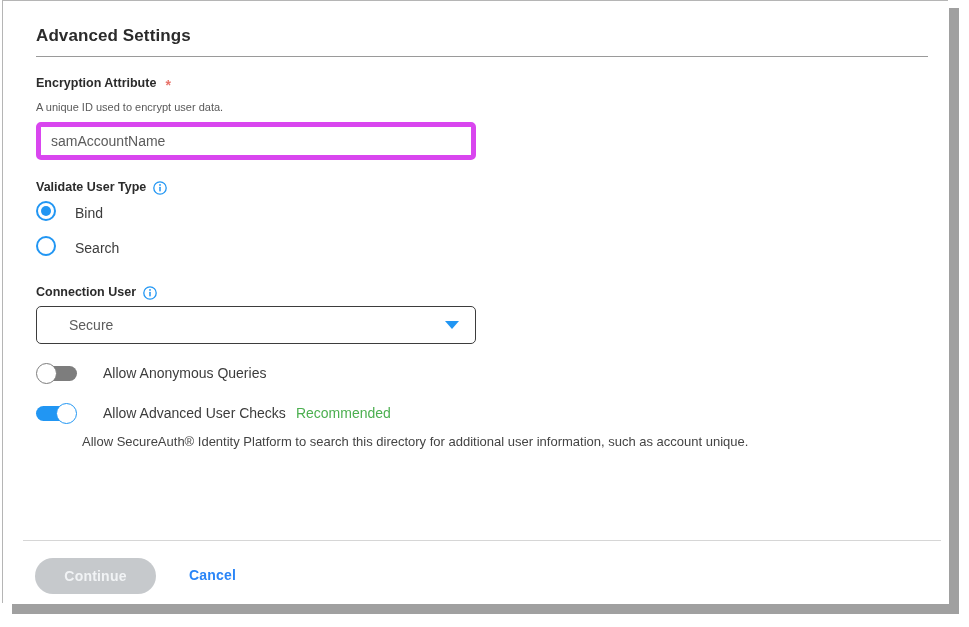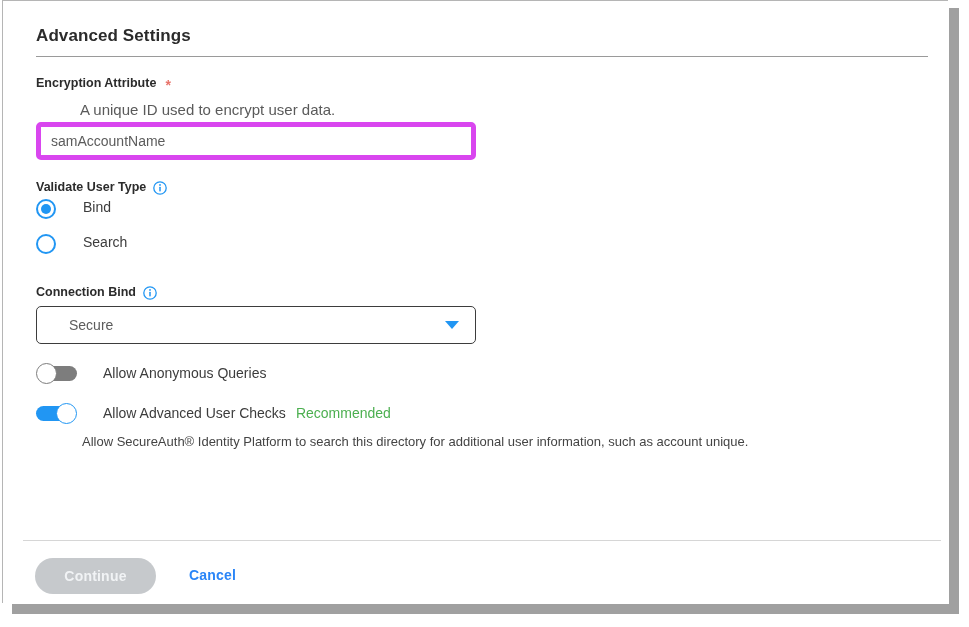--- a/index.html
+++ b/index.html
@@ -93,23 +93,22 @@
   .req-star {
     color: #e8736a;
     font-size: 14px;
     margin-left: 9px;
     line-height: 1;
     position: relative;
     top: 2px;
   }
   .hint-text {
     position: absolute;
-    font-size: 15px;
+    font-size: 11px;
     color: #5a5a5a;
-    margin-left: 44px;
   }
 
   
   .info-icon {
     display: inline-block;
     width: 14px;
     height: 14px;
     margin-left: 7px;
     position: relative;
     top: 1px;
@@ -131,23 +130,22 @@
     color: #5c5c5c;
     padding: 0 10px;
     outline: none;
   }
 
   
   .radio-row {
     position: absolute;
     left: 33px;
     display: flex;
-    align-items: flex-start;
+    align-items: flex-end;
     height: 22px;
-    gap: 8px;
   }
   .radio {
     width: 20px;
     height: 20px;
     border-radius: 50%;
     border: 2px solid #2196f3;
     box-sizing: border-box;
     background: #ffffff;
     position: relative;
     flex: 0 0 auto;
@@ -337,21 +335,21 @@
         <span class="radio checked"></span>
         <span class="radio-label">Bind</span>
       </div>
 
       <div class="radio-row" style="top:233px;">
         <span class="radio"></span>
         <span class="radio-label">Search</span>
       </div>
 
       <div class="field-label" style="left:33px; top:284px;">
-        <span>Connection Bind</span>
+        <span>Connection User</span>
         <span class="info-icon">
           <svg width="14" height="14" viewBox="0 0 14 14">
             <circle cx="7" cy="7" r="6.2" fill="none" stroke="#2196f3" stroke-width="1.3"></circle>
             <circle cx="7" cy="3.9" r="0.95" fill="#2196f3"></circle>
             <rect x="6.25" y="5.7" width="1.5" height="4.7" rx="0.6" fill="#2196f3"></rect>
           </svg>
         </span>
       </div>
       <div class="select-box" style="top:305px;padding-left:32px;">
         <span class="select-value">Secure</span>

